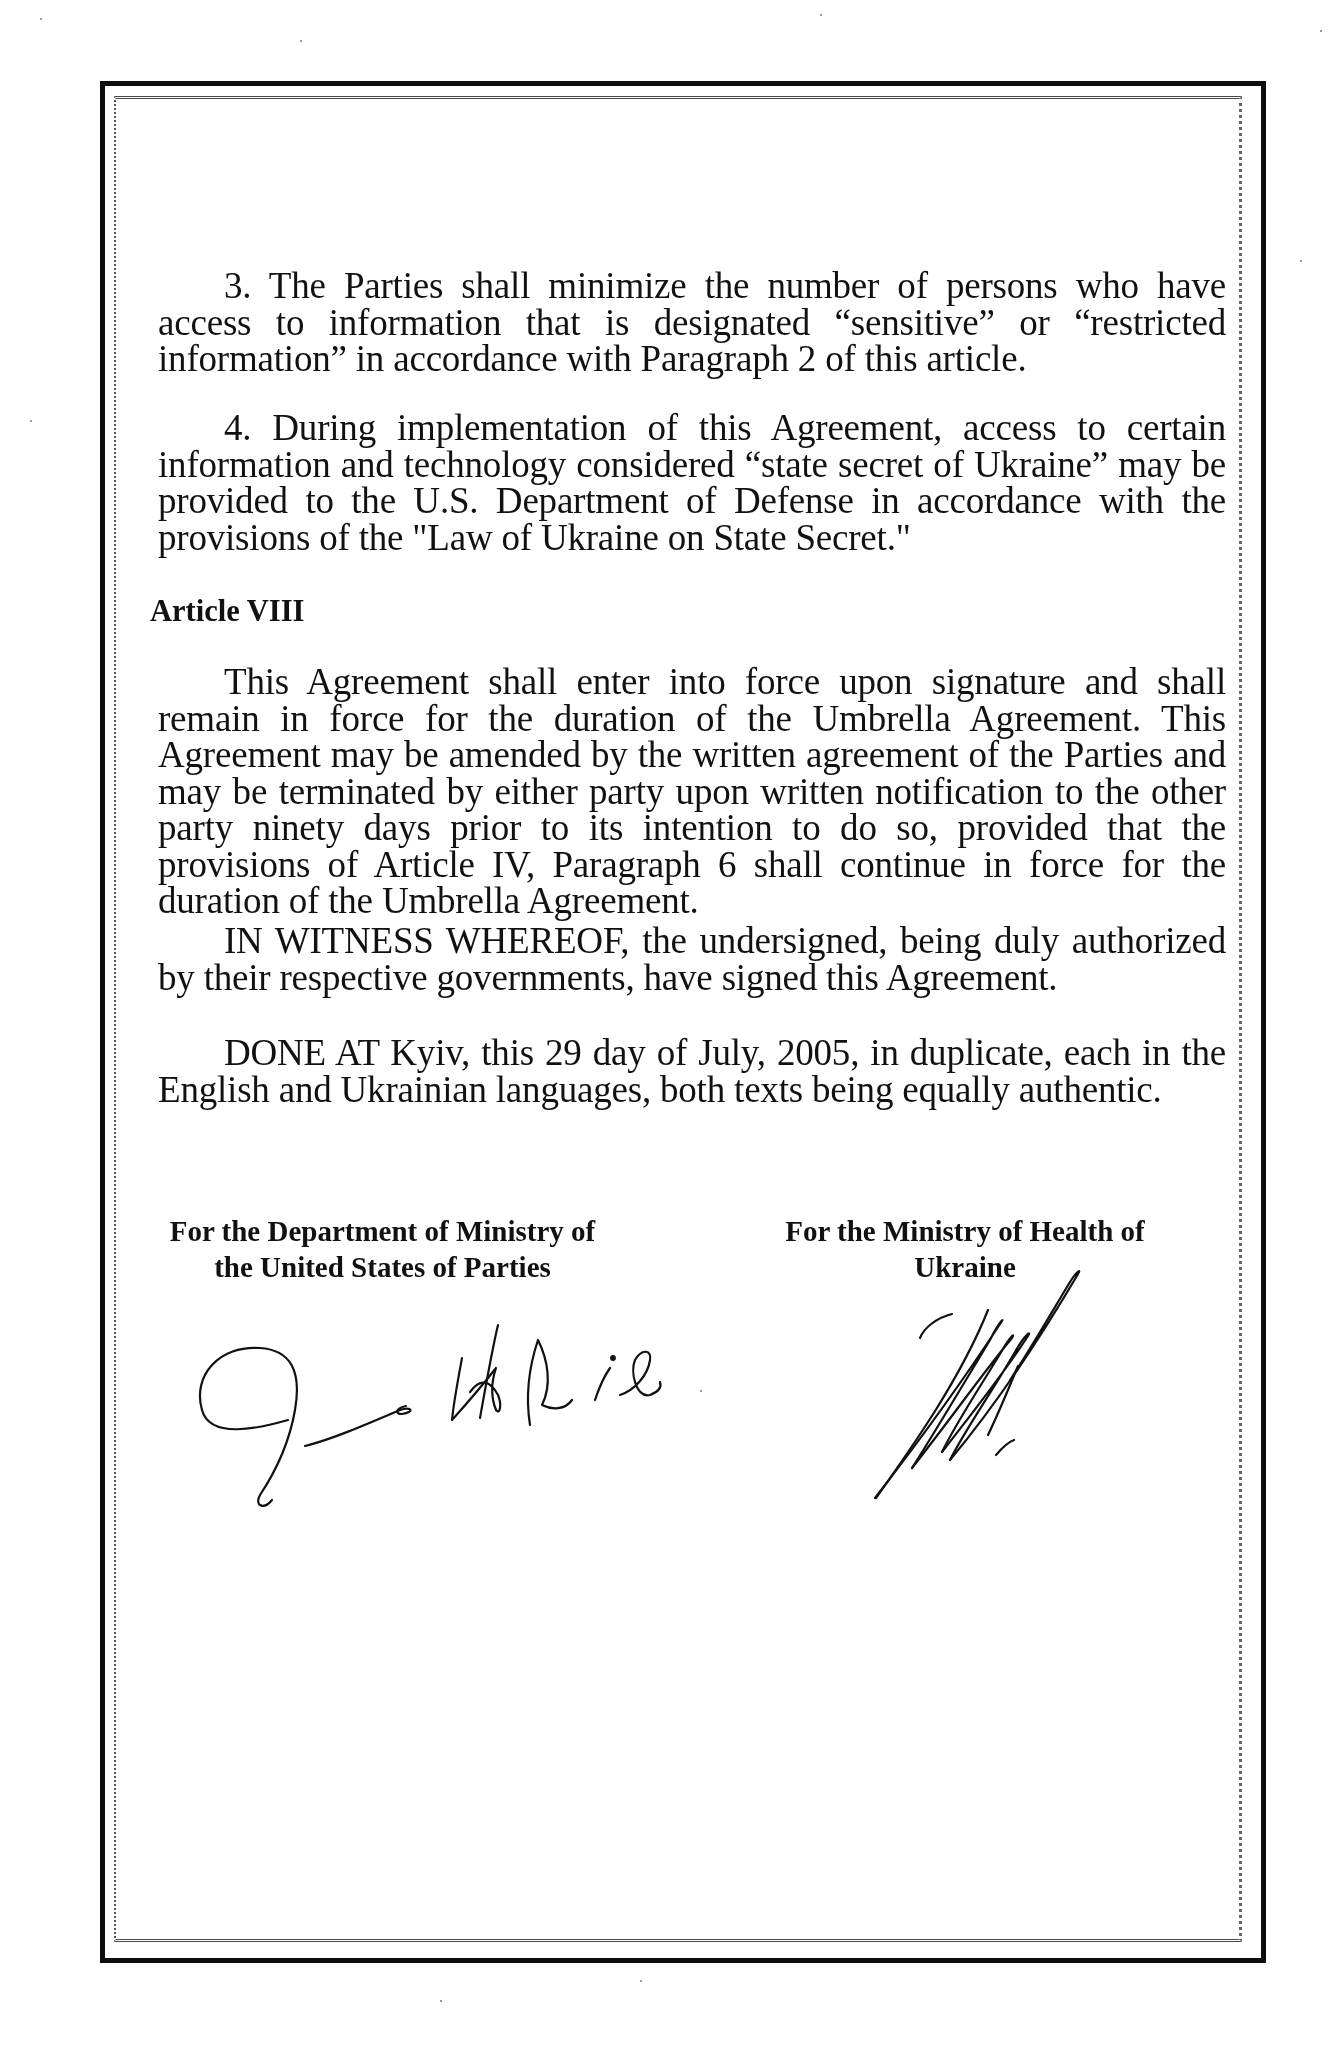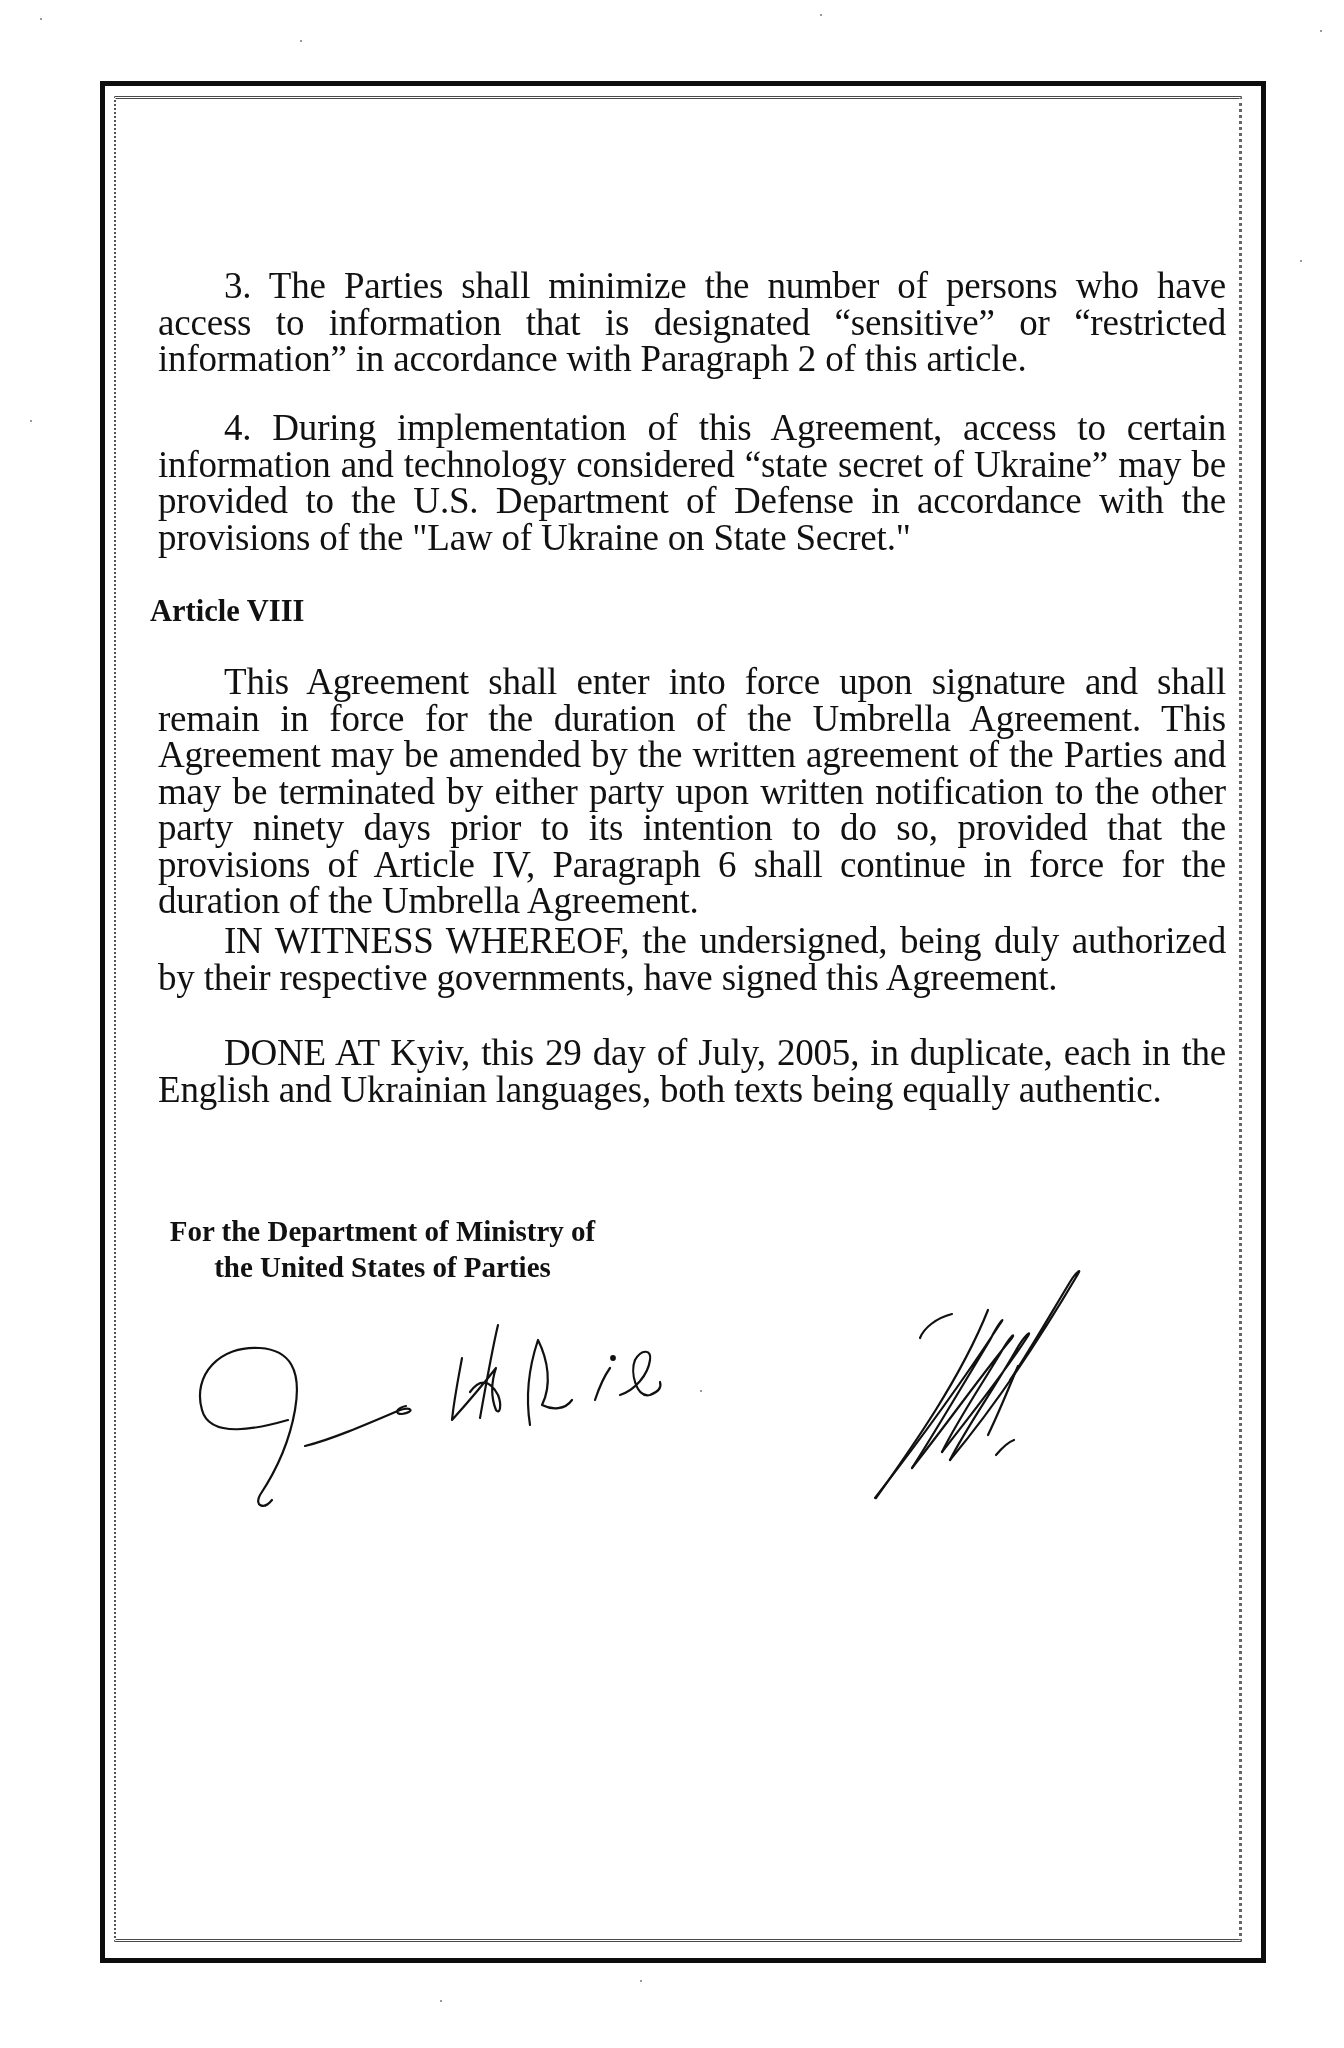--- a/index.html
+++ b/index.html
@@ -106,20 +106,22 @@
   <p class="para" id="p-witness">IN WITNESS WHEREOF, the undersigned, being duly authorized by their respective governments, have signed this Agreement.</p>
   <p class="para" id="p-done">DONE AT Kyiv, this 29 day of July, 2005, in duplicate, each in the English and Ukrainian languages, both texts being equally authentic.</p>
 </div>
 
 <div class="sig-block" id="sig-us">
   <div>For the Department of Ministry of</div>
   <div>the United States of Parties</div>
 </div>
 
 <div class="sig-block" id="sig-ua">
+  <div>For the Ministry of Health of</div>
+  <div>Ukraine</div>
 </div>
 
 <svg class="signature-svg" id="svg-us" viewBox="0 0 540 240">
   <g fill="none" stroke="#111" stroke-width="2.2" stroke-linecap="round" stroke-linejoin="round">
 
     <path d="M108,110 C80,118 30,130 22,100 C12,65 40,35 80,38 C110,40 122,60 115,100 C108,140 90,170 80,185 C74,196 84,200 92,190"></path>
 
     <path d="M125,136 C150,130 185,115 220,100 C232,96 235,102 222,104 C214,104 216,98 226,96"></path>
 
     <path d="M282,48 C278,70 274,90 272,110 C290,90 305,72 316,58 C312,70 310,85 316,100 C320,105 322,95 318,85 C310,70 300,68 290,82"></path>

